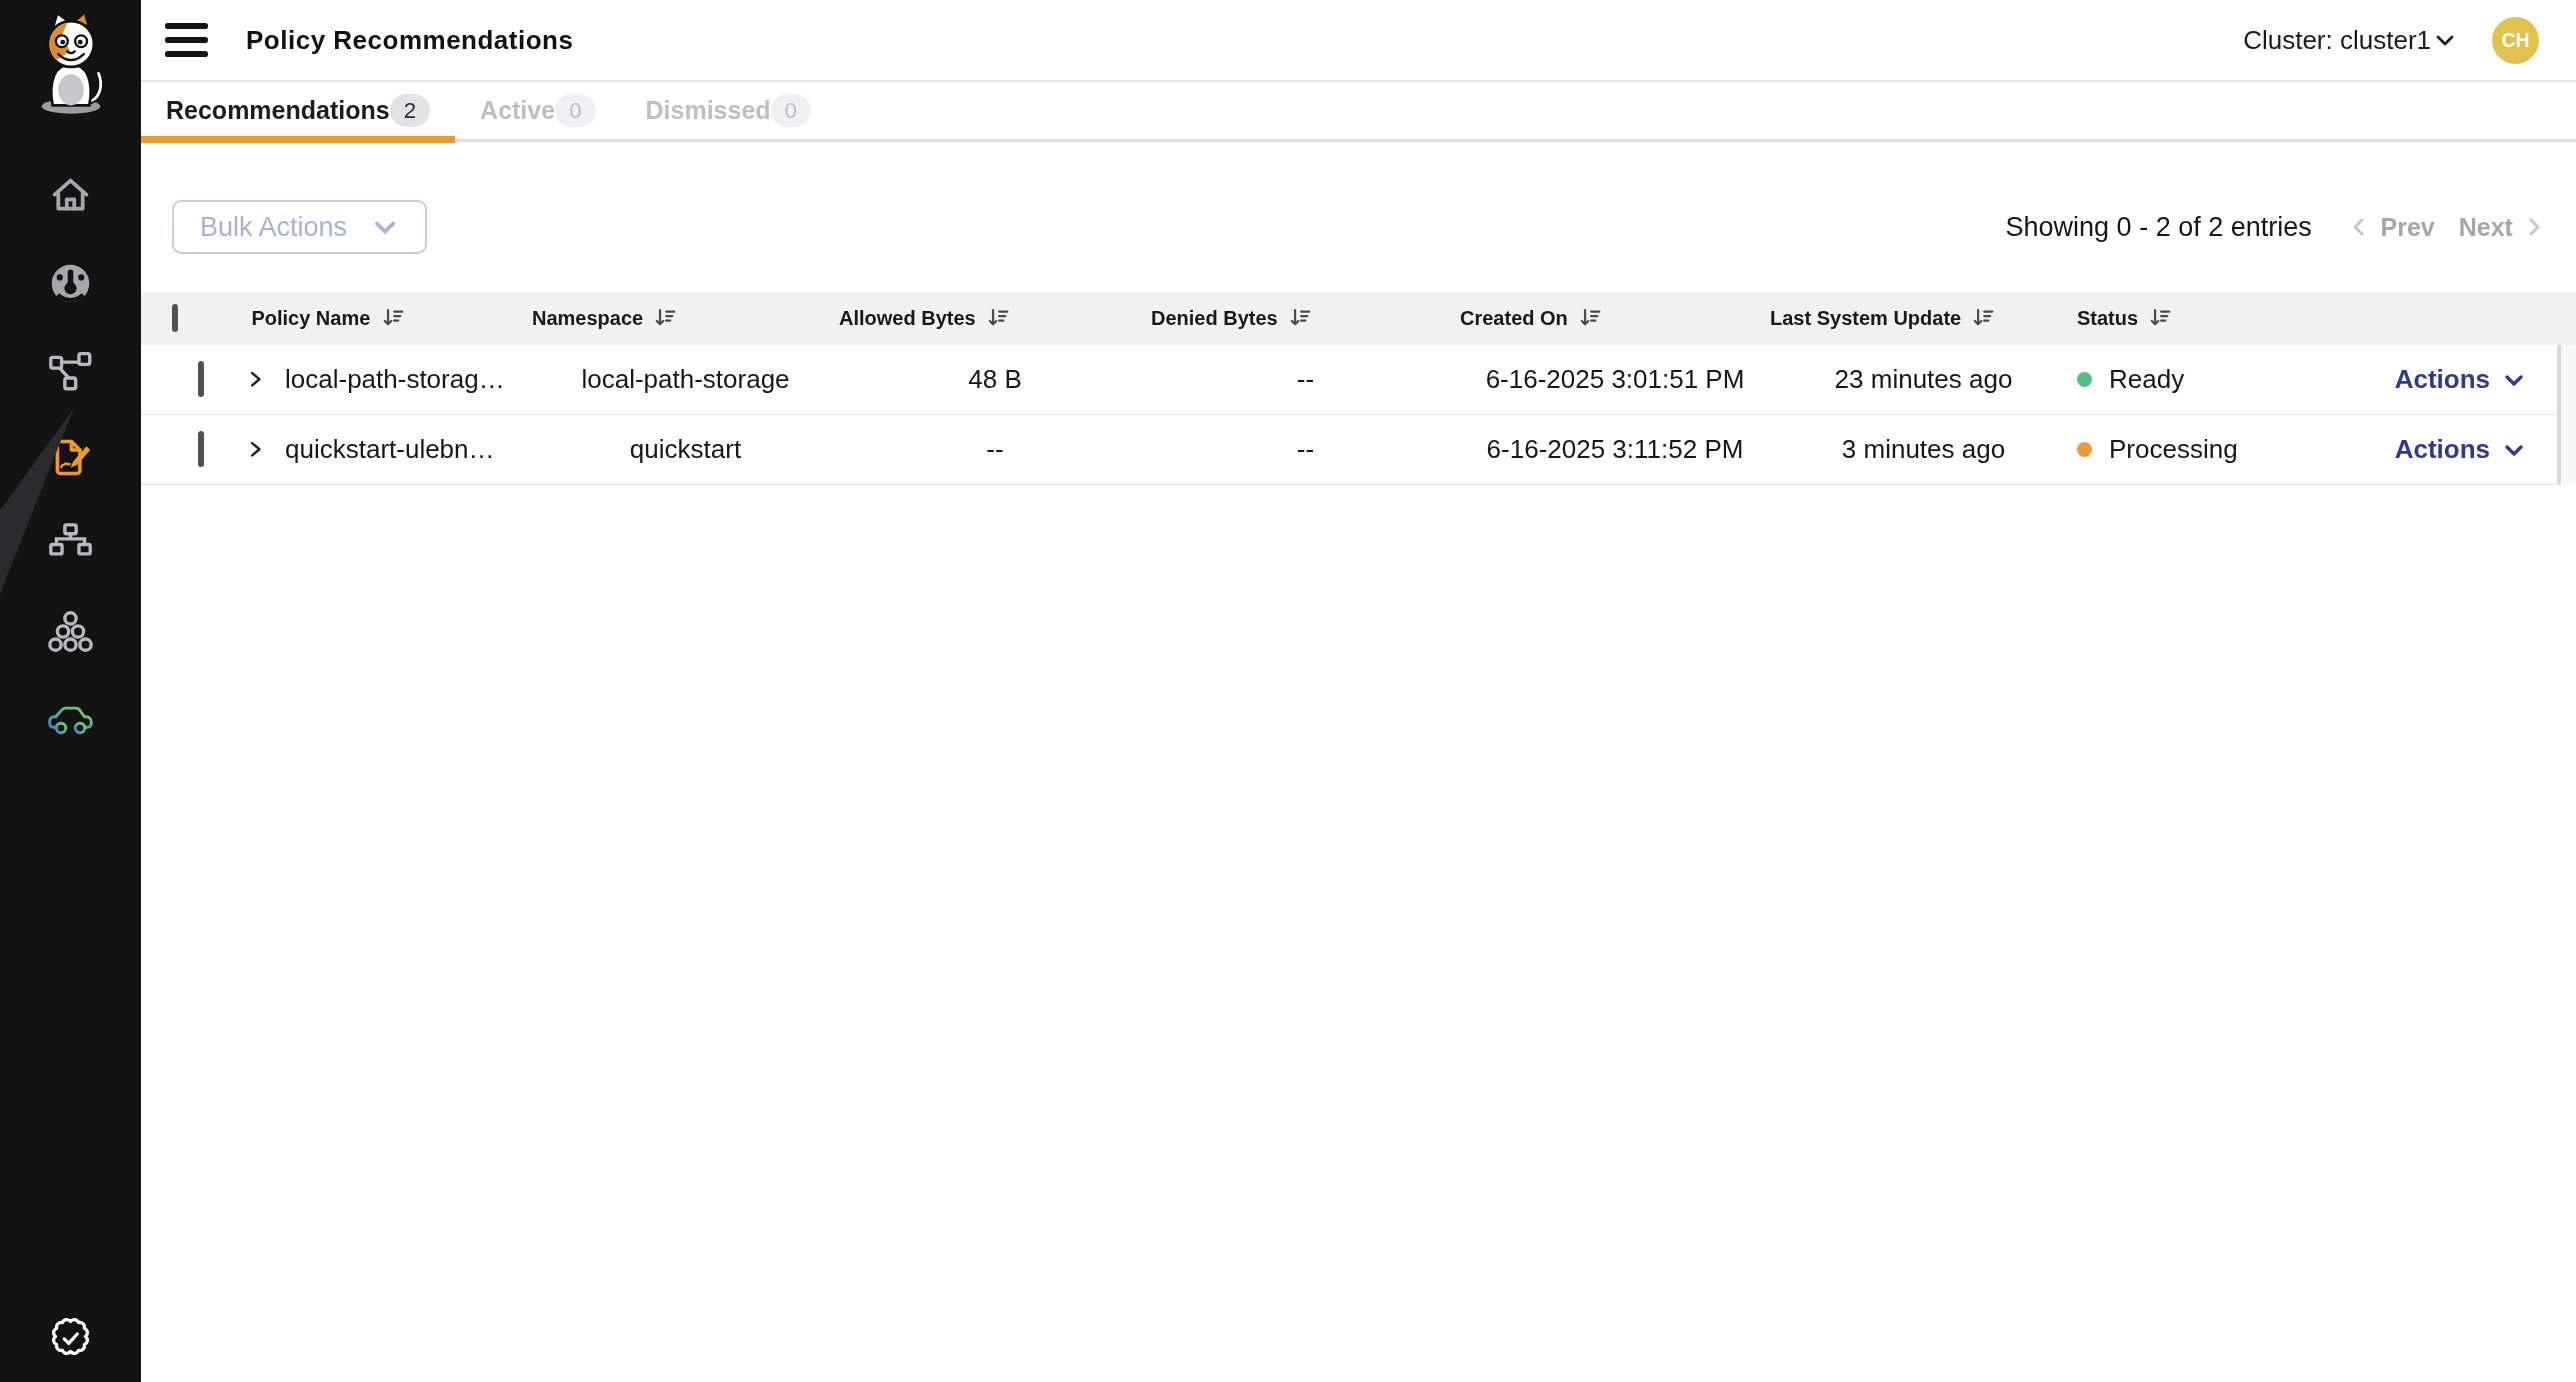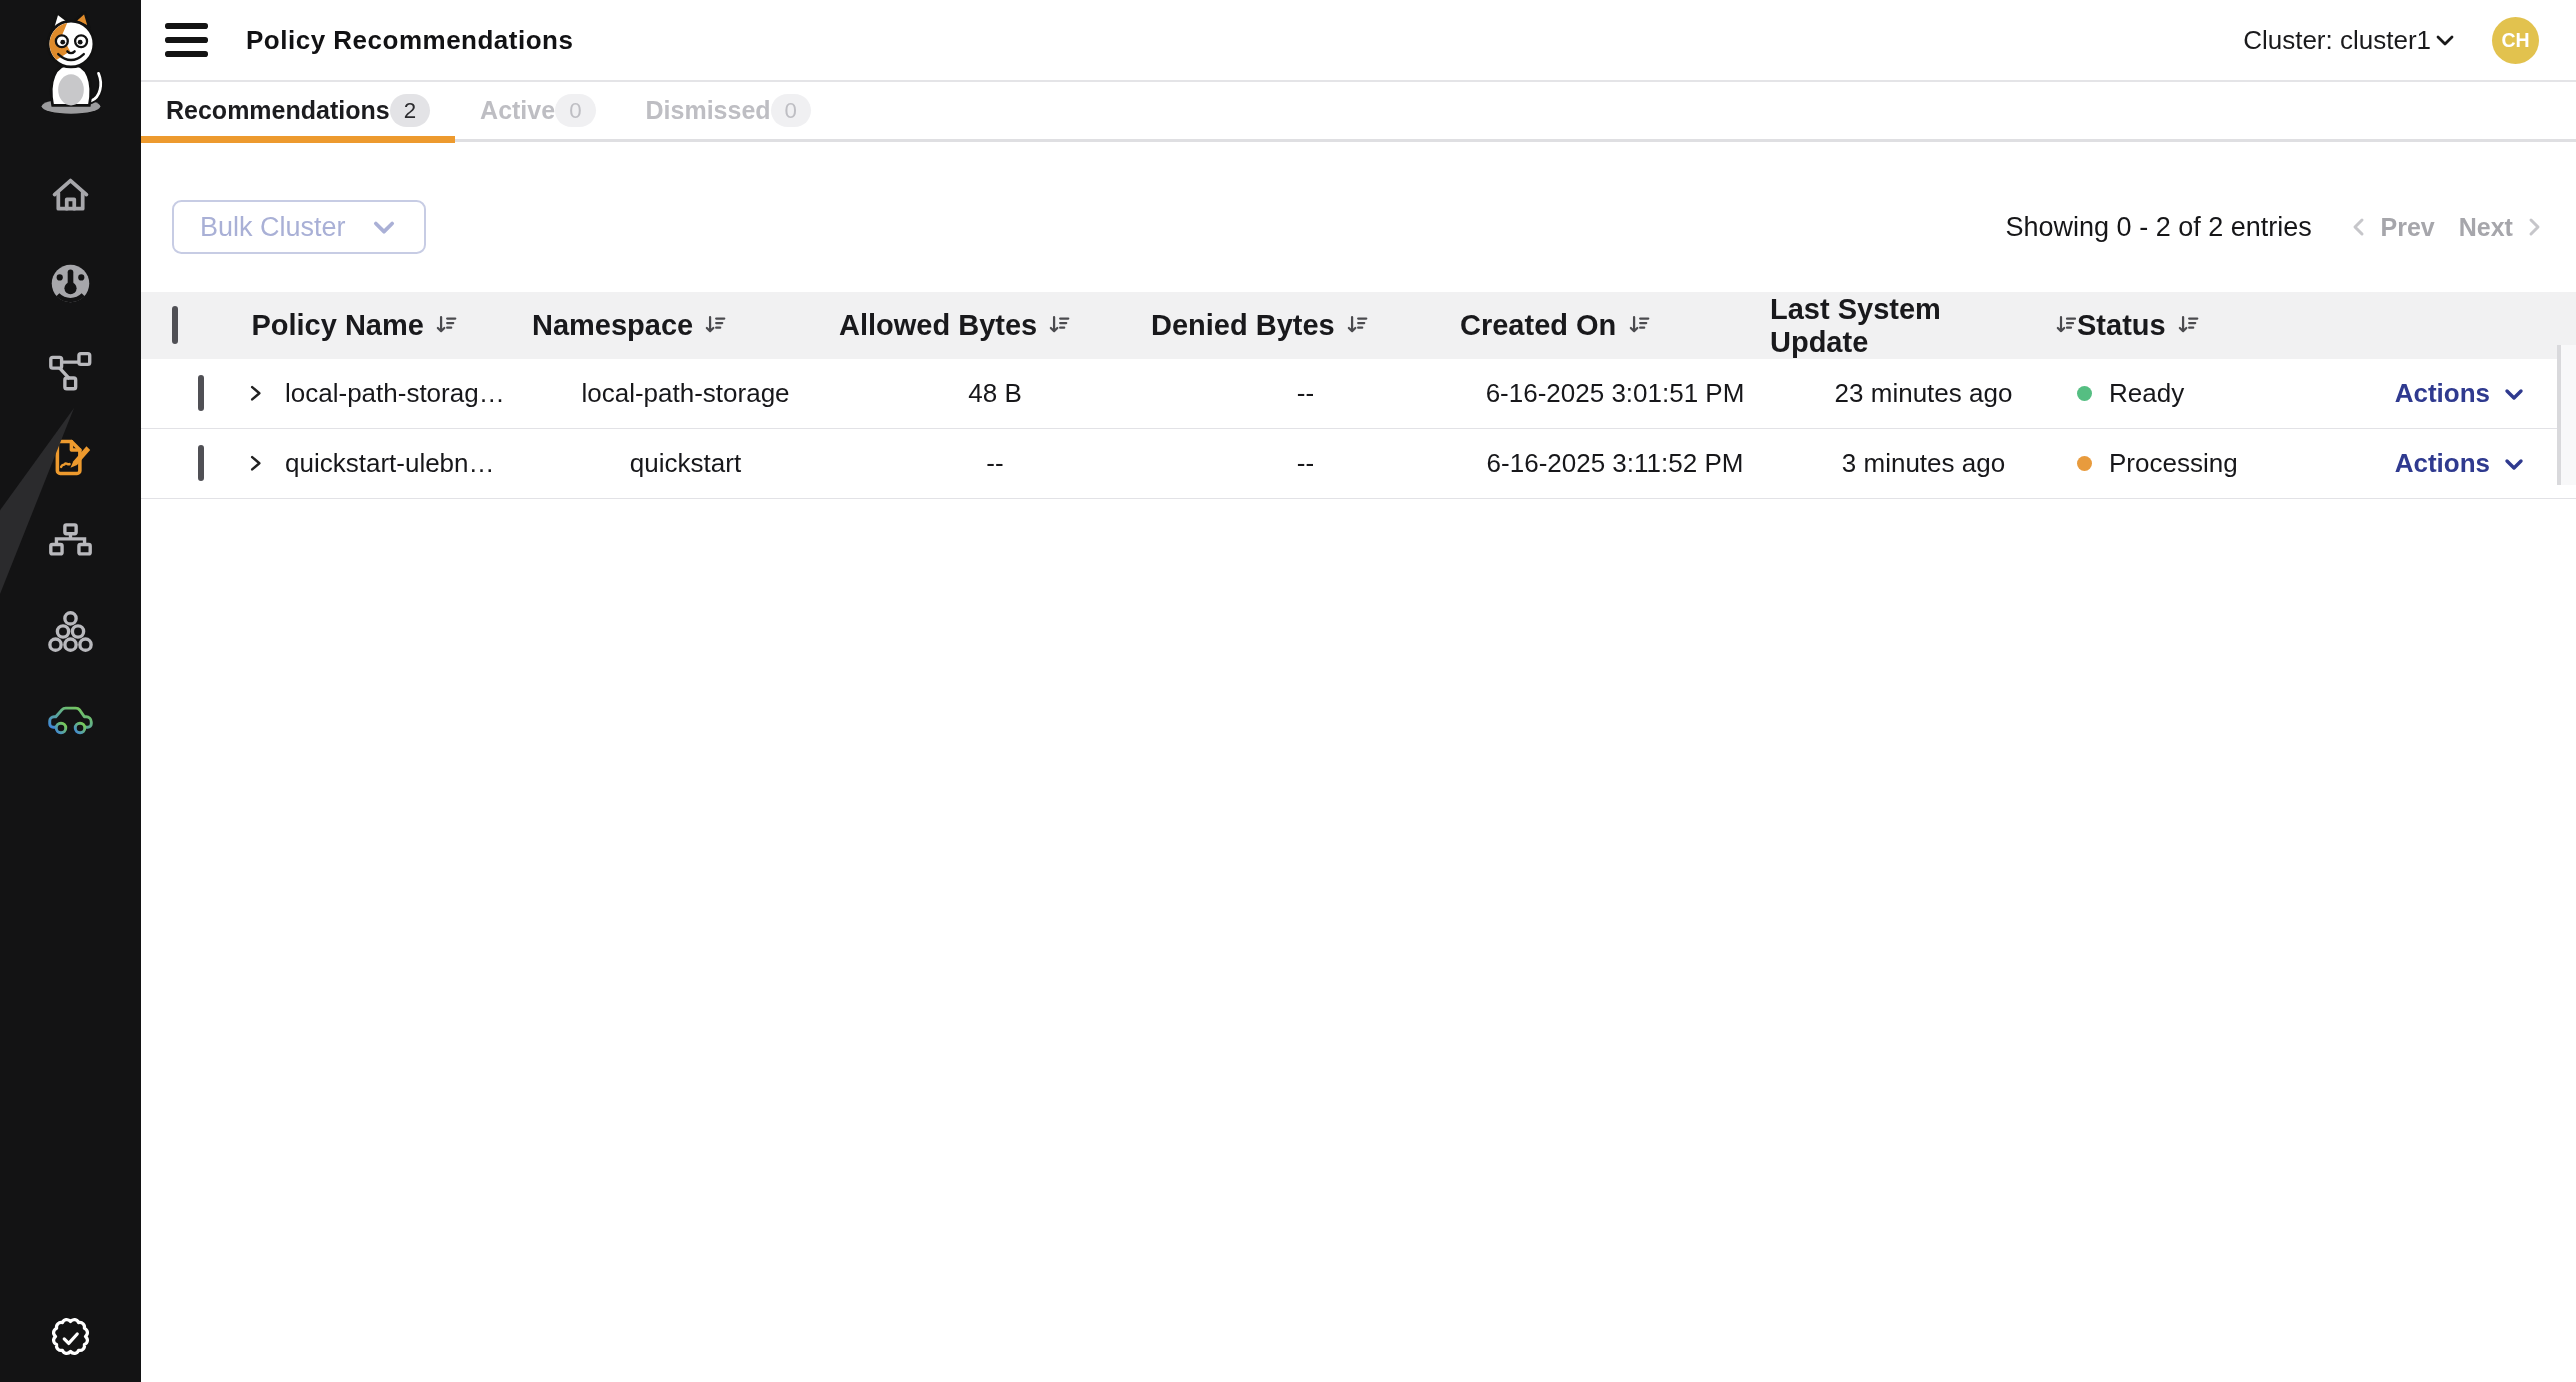--- a/index.html
+++ b/index.html
@@ -52,21 +52,21 @@
   .pager { display:flex; align-items:center; }
   .pager-summary { font-size:27px; color:#161618; margin-right:28px; }
   .pager-link { font-size:25px; font-weight:700; color:#a6a6ab; cursor:pointer; }
   .pager-chevron { display:flex; align-items:center; cursor:pointer; padding:0 8.4px; }
   .pager-link + .pager-link { margin-left:24px; }
 
   
   .table { margin-top:38px; position:relative; }
   .thead, .trow { display:grid; align-items:center; padding-left:31px;
     grid-template-columns:58px 302px 307px 312px 309px 310px 307px 205px 1fr; }
-  .thead { height:67px; background:#f1f1f2; font-size:29px; font-weight:700; color:#19191c; }
+  .thead { height:53px; background:#f1f1f2; font-size:20px; font-weight:700; color:#19191c; }
   .th { display:flex; align-items:center; gap:11.2px; cursor:pointer; }
   .th.pad { padding-left:21.4px; }
   .trow { height:70px; background:#fff; border-bottom:1.9px solid #e2e2e6; font-size:26px; color:#17171a;text-align:center; }
   .checkbox { width:24px; height:31px; border:3.7px solid #505055; border-radius:8.4px; background:#fff; cursor:pointer; }
   .cell-policy { display:flex; align-items:center; gap:19.5px; padding-left:15px; overflow:hidden; white-space:nowrap; }
   .expander { display:flex; align-items:center; cursor:pointer; flex-shrink:0; }
   .cell-status { display:flex; align-items:center; gap:17px; }
   .status-dot { width:15px; height:15px; border-radius:50%; }
   .cell-actions { display:flex; justify-content:flex-end; align-items:center; gap:12px;
     padding-right:50px; font-size:26px; font-weight:700; color:#2f3a8f; cursor:pointer; }
@@ -222,21 +222,21 @@
       </div>
       <div class="tab">
         <span>Dismissed</span>
         <span class="count">0</span>
       </div>
     </div>
 
 
     <div class="controls-row">
       <button class="bulk-btn">
-        <span>Bulk Cluster</span>
+        <span>Bulk Actions</span>
         <svg viewBox="0 0 24 24" width="28" height="28" fill="none" stroke="#aab0d6" stroke-width="3.2" stroke-linecap="round" stroke-linejoin="round">
             <path d="M5 9l7 7 7-7"></path>
           </svg>
       </button>
       <div class="pager">
         <span class="pager-summary">Showing 0 - 2 of 2 entries</span>
         <span class="pager-chevron">
           <svg viewBox="0 0 24 24" width="24" height="24" fill="none" stroke="#c6c6ca" stroke-width="3" stroke-linecap="round" stroke-linejoin="round">
               <path d="M14 5l-7 7 7 7"></path>
             </svg>

